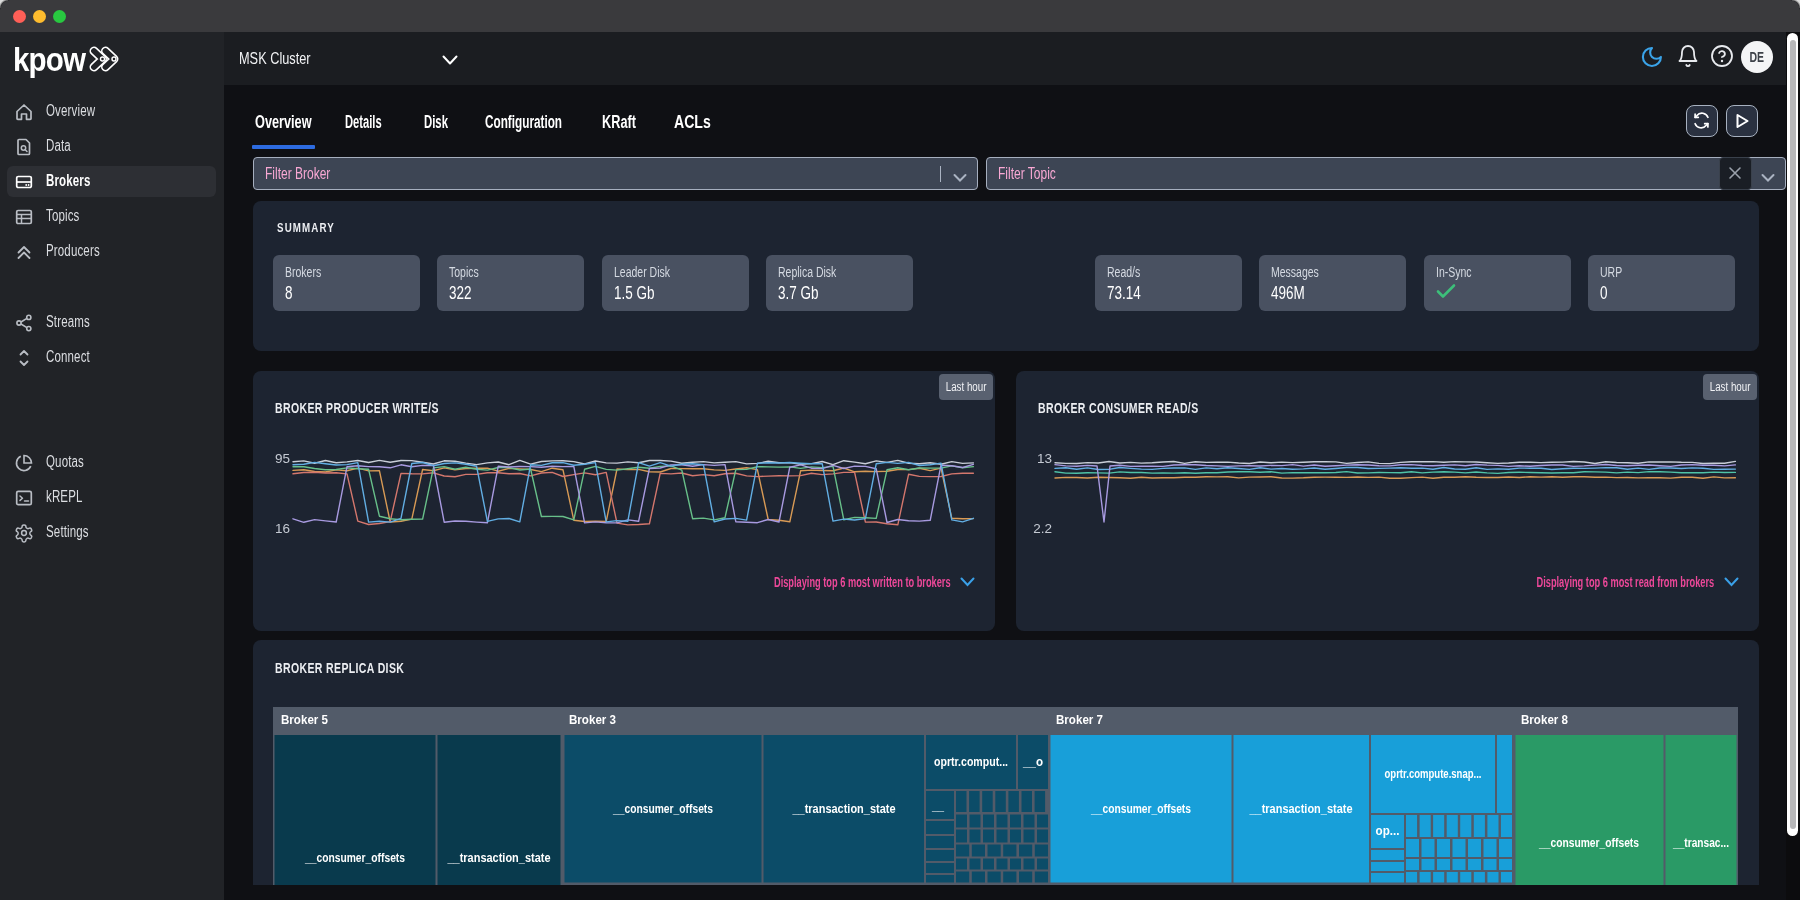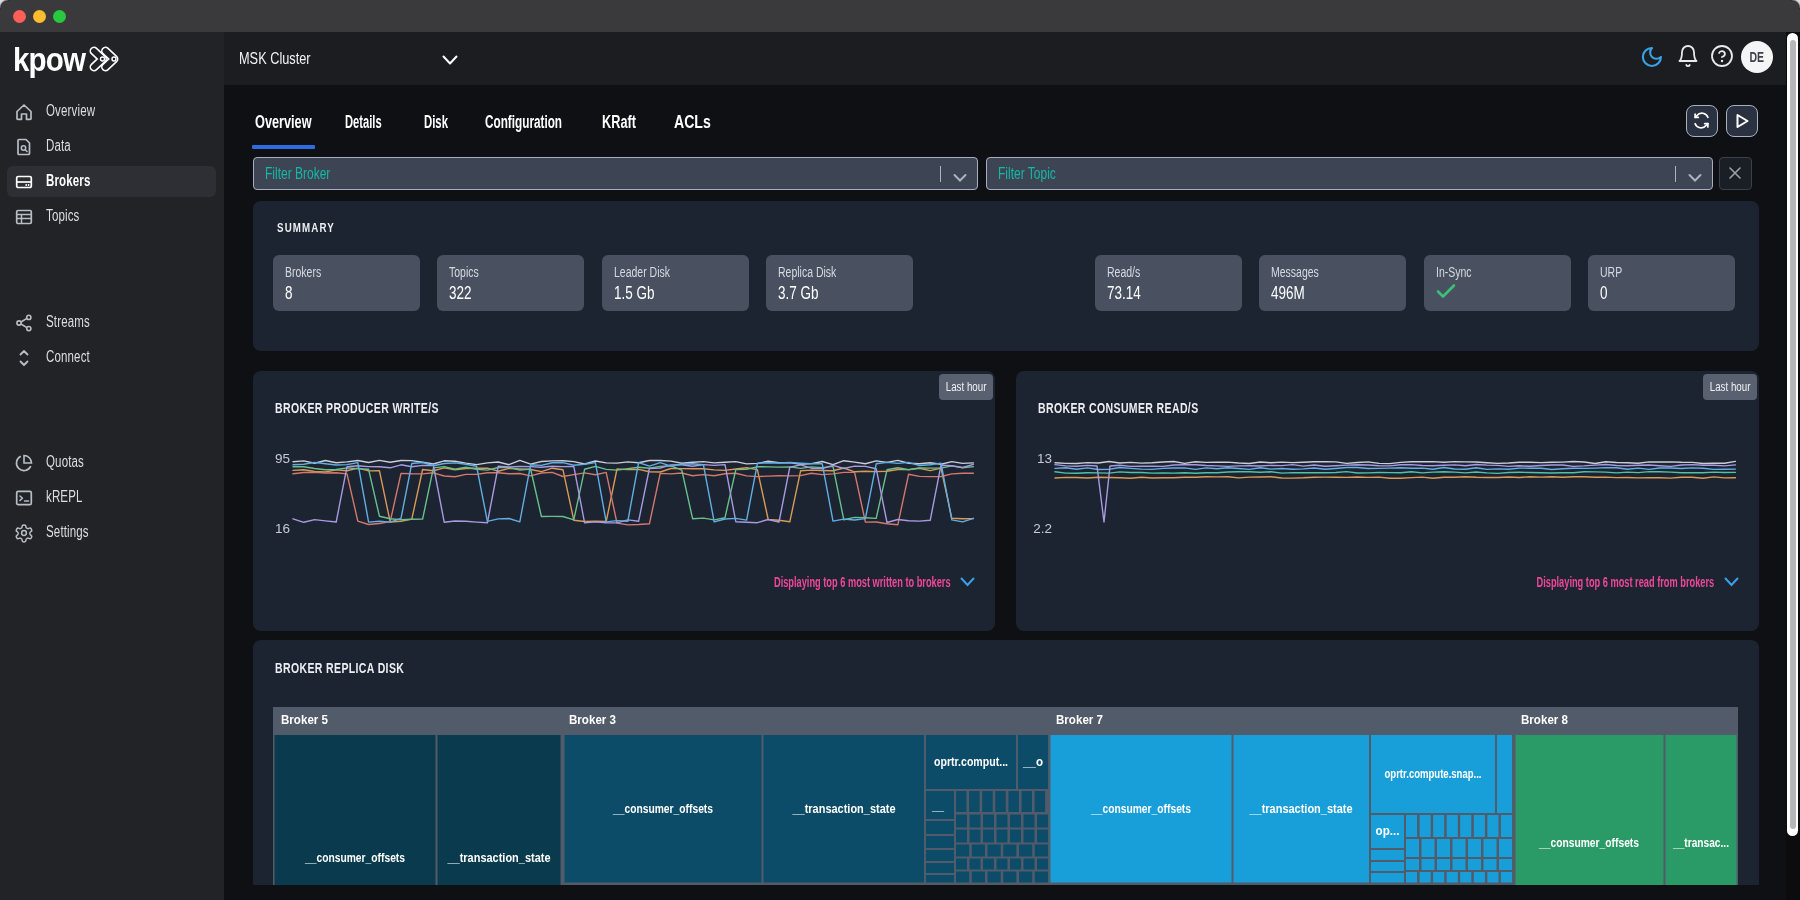--- a/index.html
+++ b/index.html
@@ -24,21 +24,21 @@
 #topbar { position:absolute; left:224px; top:32px; width:1562px; height:53px; background:#1b1d21; }
 
 
 #content { position:absolute; left:224px; top:85px; width:1562px; height:815px; background:#0f1014; }
 
 .tab { position:absolute; top:112px; color:#fff; font-size:18px; font-weight:bold; }
 .tabline { position:absolute; left:252px; top:145px; width:63px; height:3.5px; background:#2d6be0; border-radius:1px; }
 
 .squarebtn { position:absolute; top:105px; width:32px; height:32px; background:#2a3140; border:1.5px solid #a7b1c0; border-radius:8px; }
 
-.finput { position:absolute; top:157px; height:33px; background:#3d4554; border:1.5px solid #a6afbf; border-radius:4px; color:#14b8a6; font-size:16px; }
+.finput { position:absolute; top:157px; height:33px; background:#3d4554; border:1.5px solid #a6afbf; border-radius:4px; color:#f9a8d4; font-size:16px; }
 .finput .ph { position:absolute; left:11px; top:7px; }
 .fctl { position:absolute; top:7px; right:8px; height:18px; color:#aab3c2; }
 
 .panel { position:absolute; left:253px; width:1506px; background:#1d2431; border-radius:8px; }
 .ptitle { color:#eceef2; font-size:14px; font-weight:bold; letter-spacing:.5px; }
 
 .card { position:absolute; top:54px; width:147px; height:56px; background:#495161; border-radius:6px; }
 .card .cl { position:absolute; left:12px; top:9px; font-size:14px; color:#d5dae2; }
 .card .cv { position:absolute; left:12px; top:28px; font-size:18px; color:#fff; font-weight:500; }
 
@@ -101,20 +101,29 @@
       </svg>
       <span class="lbl" style="color:#fff;font-weight:bold">Brokers</span>
     </div>
   <div class="nav-item" style="top:166.3px">
       <svg width="20" height="20" viewBox="0 0 20 20">
         <rect x="2.7" y="3.5" width="14.6" height="13" rx="1.3" fill="none" stroke="#b9bdc4" stroke-width="1.7"></rect>
         <path d="M2.7 7.5 h14.6 M2.7 11.5 h14.6 M7.5 7.5 v9" stroke="#b9bdc4" stroke-width="1.5"></path>
       </svg>
       <span class="lbl" style="color:#dcdee2;font-weight:500">Topics</span>
     </div>
+  <div class="nav-item" style="top:201.4px">
+      <svg width="20" height="20" viewBox="0 0 20 20">
+        <g fill="none" stroke="#b9bdc4" stroke-width="1.8" stroke-linecap="round" stroke-linejoin="round">
+          <path d="M4.5 10.5 L10 5 L15.5 10.5"></path>
+          <path d="M4.5 16 L10 10.5 L15.5 16"></path>
+        </g>
+      </svg>
+      <span class="lbl" style="color:#dcdee2;font-weight:500">Producers</span>
+    </div>
   <div class="nav-item" style="top:271.6px">
       <svg width="20" height="20" viewBox="0 0 20 20">
         <g fill="none" stroke="#b9bdc4" stroke-width="1.6">
           <circle cx="14.8" cy="4.4" r="2.1"></circle>
           <circle cx="5" cy="10" r="2.1"></circle>
           <circle cx="14.8" cy="15.6" r="2.1"></circle>
           <path d="M7 9 L12.9 5.4 M7 11 L12.9 14.6"></path>
         </g>
       </svg>
       <span class="lbl" style="color:#dcdee2;font-weight:500">Streams</span>
@@ -203,21 +212,21 @@
     </svg>
   </div>
 
   <div class="finput" style="left:253px;width:725px">
     <span class="ph cx">Filter Broker</span>
     <span class="fctl" style="right:36px;top:8px;width:1.5px;height:16px;background:#aab3c2"></span>
     <svg class="fctl" style="right:10px;top:11px" width="14" height="9" viewBox="0 0 14 9">
       <path d="M1.5 1.5 L7 7 L12.5 1.5" fill="none" stroke="#aab3c2" stroke-width="2" stroke-linecap="round"></path>
     </svg>
   </div>
-  <div class="finput" style="left:986px;width:727px">
+  <div class="finput" style="left:986px;width:800px">
     <span class="ph cx">Filter Topic</span>
     <span class="fctl" style="right:36px;top:8px;width:1.5px;height:16px;background:#aab3c2"></span>
     <svg class="fctl" style="right:10px;top:11px" width="14" height="9" viewBox="0 0 14 9">
       <path d="M1.5 1.5 L7 7 L12.5 1.5" fill="none" stroke="#aab3c2" stroke-width="2" stroke-linecap="round"></path>
     </svg>
   </div>
   <div class="abs" style="left:1719px;top:157px;width:33px;height:33px;background:#1a1e25;border:1.5px solid #3a414c;border-radius:4px">
     <svg class="abs" style="left:8px;top:8px" width="14" height="14" viewBox="0 0 14 14">
       <path d="M2 2 L12 12 M12 2 L2 12" stroke="#9aa1ab" stroke-width="1.6" stroke-linecap="round"></path>
     </svg>

